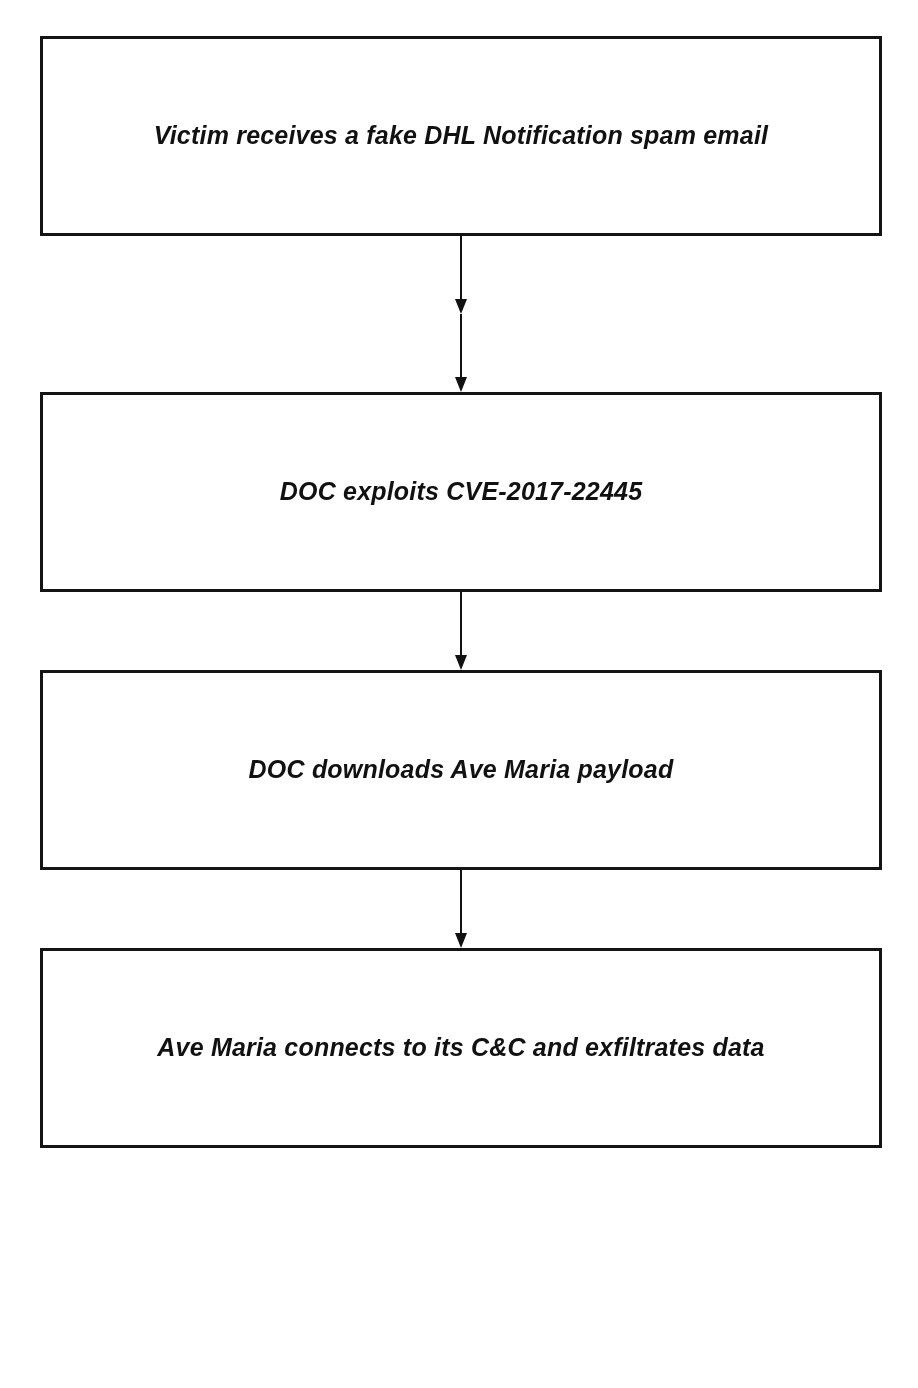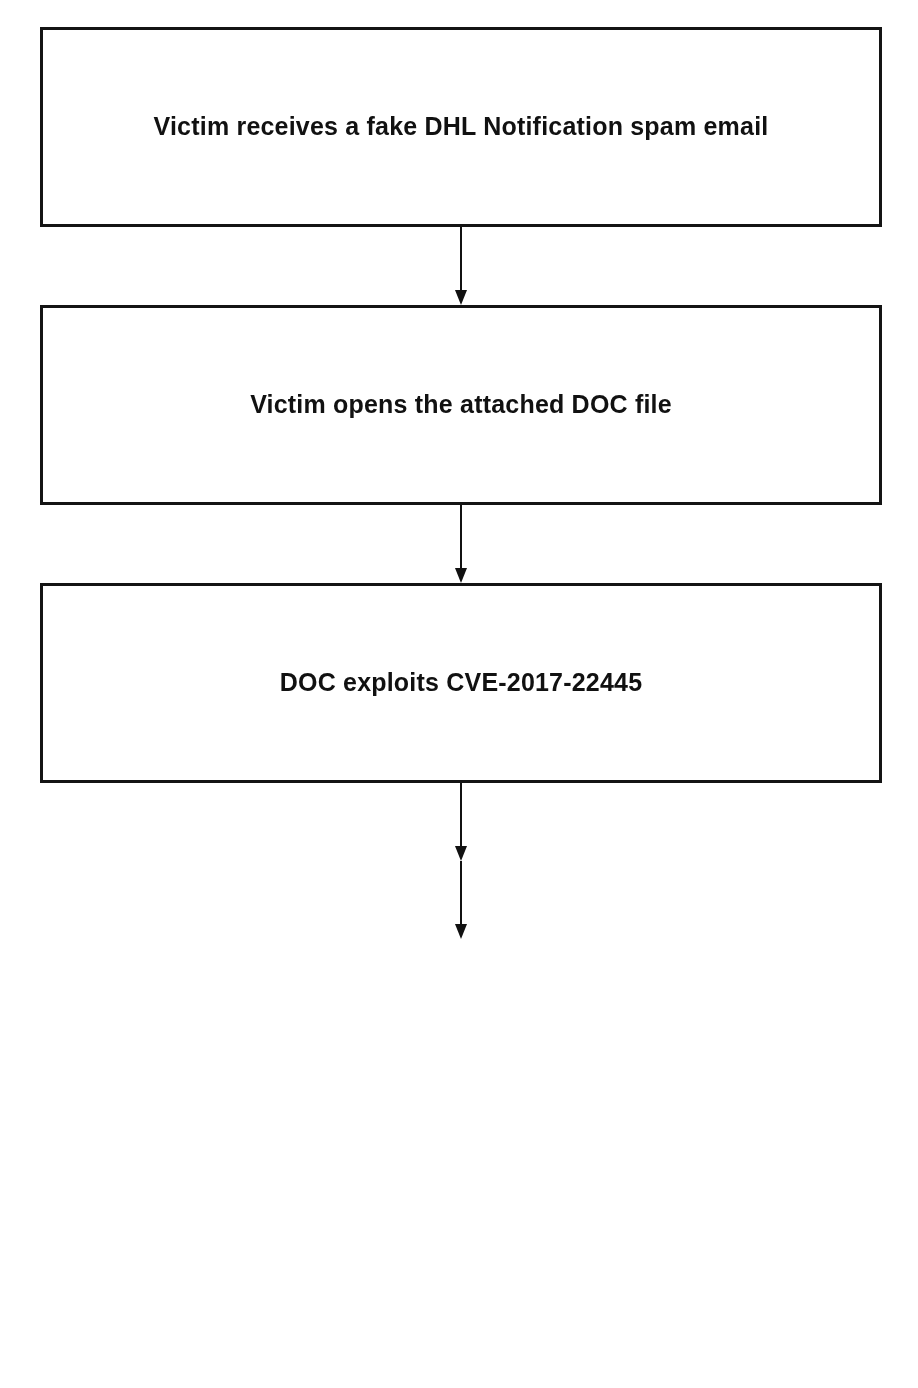--- a/index.html
+++ b/index.html
@@ -8,23 +8,24 @@
     background: #ffffff;
   }
   body {
     width: 918px;
     height: 1388px;
     position: relative;
     font-family: "Liberation Sans", sans-serif;
   }
   .flow {
     position: absolute;
-    top: 27px;
+    top: 36px;
     left: 40px;
     width: 842px;
+    font-style: italic;
   }
   .flow-box {
     box-sizing: border-box;
     width: 842px;
     height: 200px;
     border: 3px solid #141414;
     background: #ffffff;
     display: flex;
     align-items: center;
     justify-content: center;
@@ -60,44 +61,47 @@
     <span class="label">Victim receives a fake DHL Notification spam email</span>
   </div>
 
   <div class="connector">
     <svg viewBox="0 0 18 78" aria-hidden="true">
       <line x1="9" y1="0" x2="9" y2="65" stroke="#111111" stroke-width="2"></line>
       <polygon points="3,63 15,63 9,78" fill="#111111"></polygon>
     </svg>
   </div>
 
-  <div class="flow-box">
-    <span class="label">Victim opens the attached DOC file</span>
-  </div>
 
   <div class="connector">
     <svg viewBox="0 0 18 78" aria-hidden="true">
       <line x1="9" y1="0" x2="9" y2="65" stroke="#111111" stroke-width="2"></line>
       <polygon points="3,63 15,63 9,78" fill="#111111"></polygon>
     </svg>
   </div>
 
   <div class="flow-box">
     <span class="label">DOC exploits CVE-2017-22445</span>
   </div>
 
   <div class="connector">
     <svg viewBox="0 0 18 78" aria-hidden="true">
       <line x1="9" y1="0" x2="9" y2="65" stroke="#111111" stroke-width="2"></line>
       <polygon points="3,63 15,63 9,78" fill="#111111"></polygon>
     </svg>
   </div>
 
+  <div class="flow-box">
+    <span class="label">DOC downloads Ave Maria payload</span>
+  </div>
 
   <div class="connector">
     <svg viewBox="0 0 18 78" aria-hidden="true">
       <line x1="9" y1="0" x2="9" y2="65" stroke="#111111" stroke-width="2"></line>
       <polygon points="3,63 15,63 9,78" fill="#111111"></polygon>
     </svg>
   </div>
 
+  <div class="flow-box">
+    <span class="label">Ave Maria connects to its C&amp;C and exfiltrates data</span>
+  </div>
 
 </div>
 
 </body></html>

